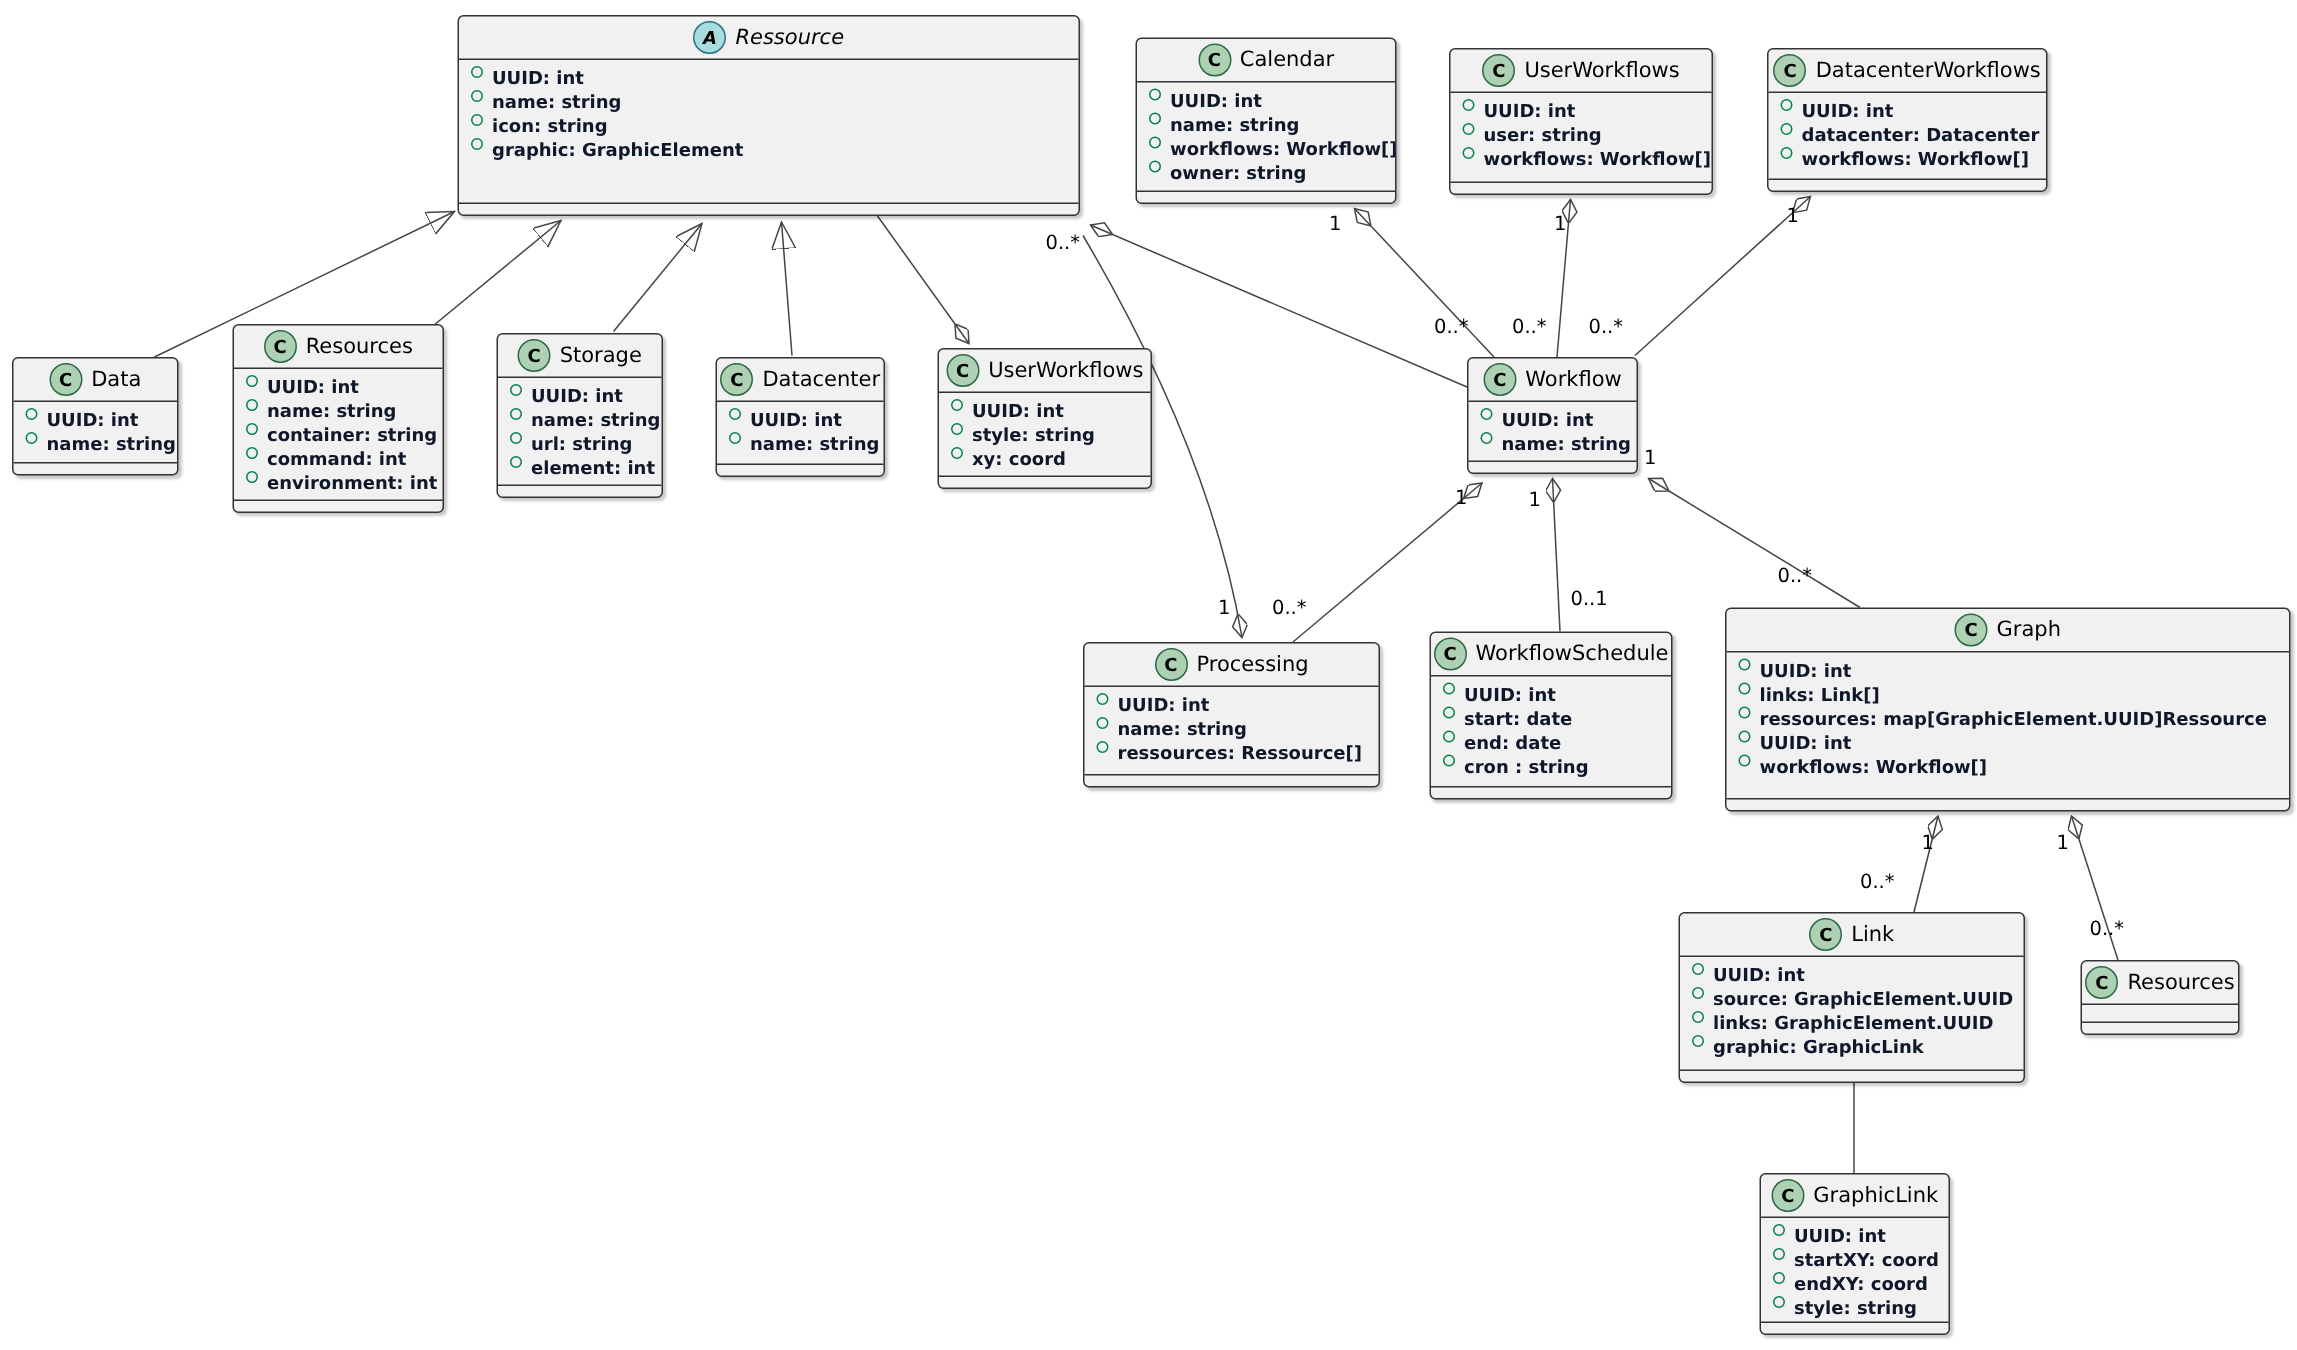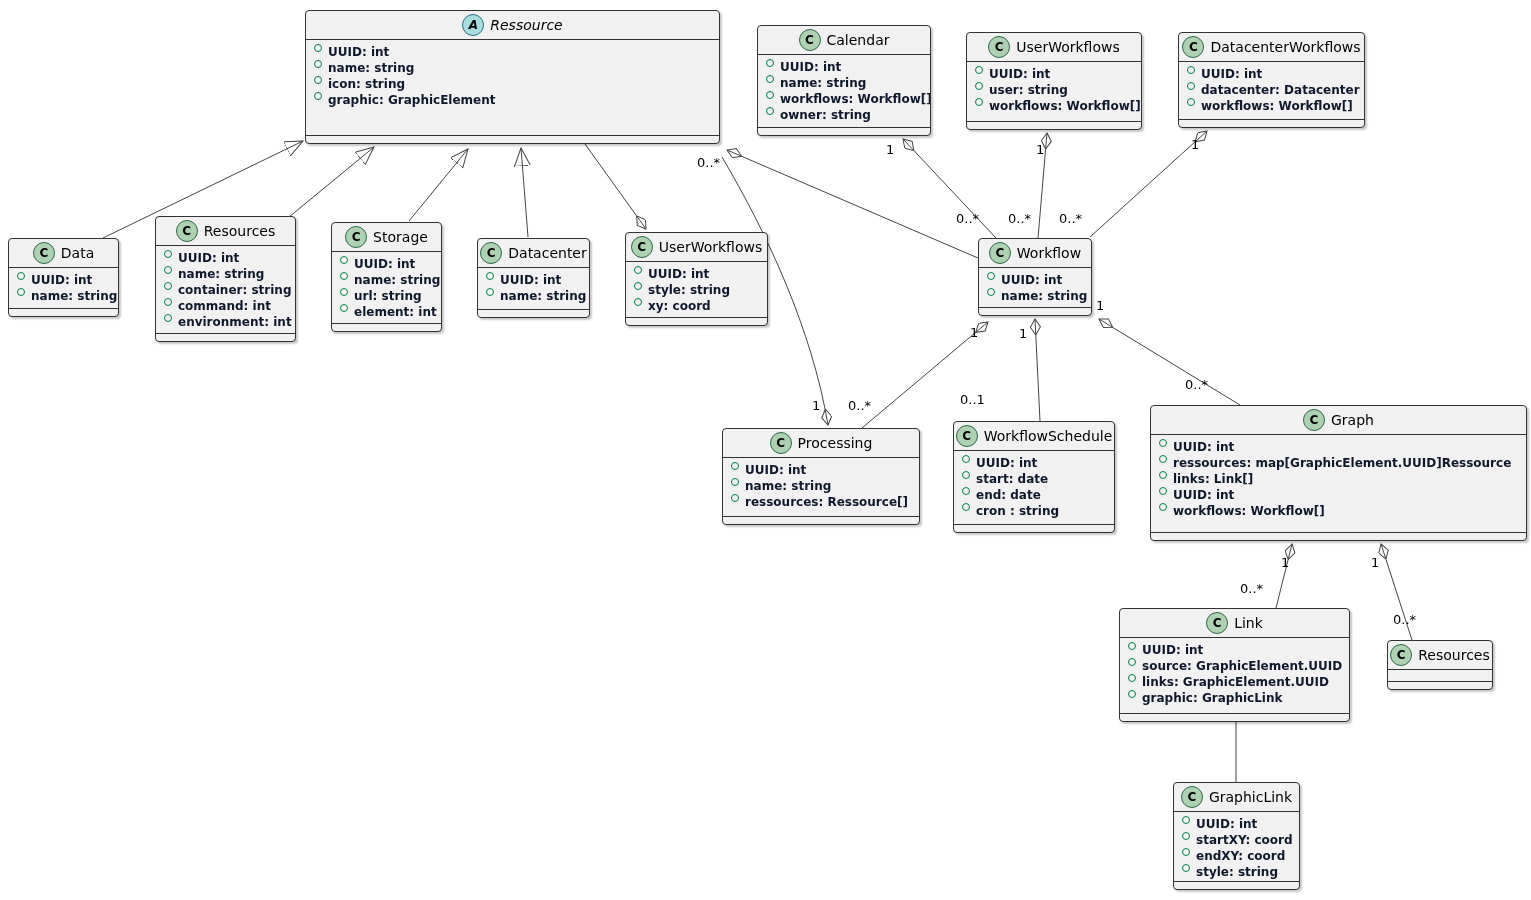--- a/index.html
+++ b/index.html
@@ -343,25 +343,25 @@
       <span class="cls-icon">C</span>
       <span class="cls-name">Graph</span>
     </div>
     <ul class="cls-attrs">
         <li>
           <span class="vis"></span>
           <span>UUID: int</span>
         </li>
         <li>
           <span class="vis"></span>
+          <span>links: Link[]</span>
+        </li>
+        <li>
+          <span class="vis"></span>
           <span>ressources: map[GraphicElement.UUID]Ressource</span>
-        </li>
-        <li>
-          <span class="vis"></span>
-          <span>links: Link[]</span>
         </li>
         <li>
           <span class="vis"></span>
           <span>UUID: int</span>
         </li>
         <li>
           <span class="vis"></span>
           <span>workflows: Workflow[]</span>
         </li>
       </ul>
@@ -433,21 +433,21 @@
   <span class="mult" style="left:956px;top:212px;">0..*</span>
   <span class="mult" style="left:1036px;top:143px;">1</span>
   <span class="mult" style="left:1008px;top:212px;">0..*</span>
   <span class="mult" style="left:1191px;top:138px;">1</span>
   <span class="mult" style="left:1059px;top:212px;">0..*</span>
   <span class="mult" style="left:697px;top:156px;">0..*</span>
   <span class="mult" style="left:812px;top:399px;">1</span>
   <span class="mult" style="left:970px;top:326px;">1</span>
   <span class="mult" style="left:848px;top:399px;">0..*</span>
   <span class="mult" style="left:1019px;top:327px;">1</span>
-  <span class="mult" style="left:960px;top:393px;">0..1</span>
+  <span class="mult" style="left:1047px;top:393px;">0..1</span>
   <span class="mult" style="left:1096px;top:299px;">1</span>
   <span class="mult" style="left:1185px;top:378px;">0..*</span>
   <span class="mult" style="left:1281px;top:556px;">1</span>
   <span class="mult" style="left:1240px;top:582px;">0..*</span>
   <span class="mult" style="left:1371px;top:556px;">1</span>
   <span class="mult" style="left:1393px;top:613px;">0..*</span>
 
 </div>
 
 </body></html>

